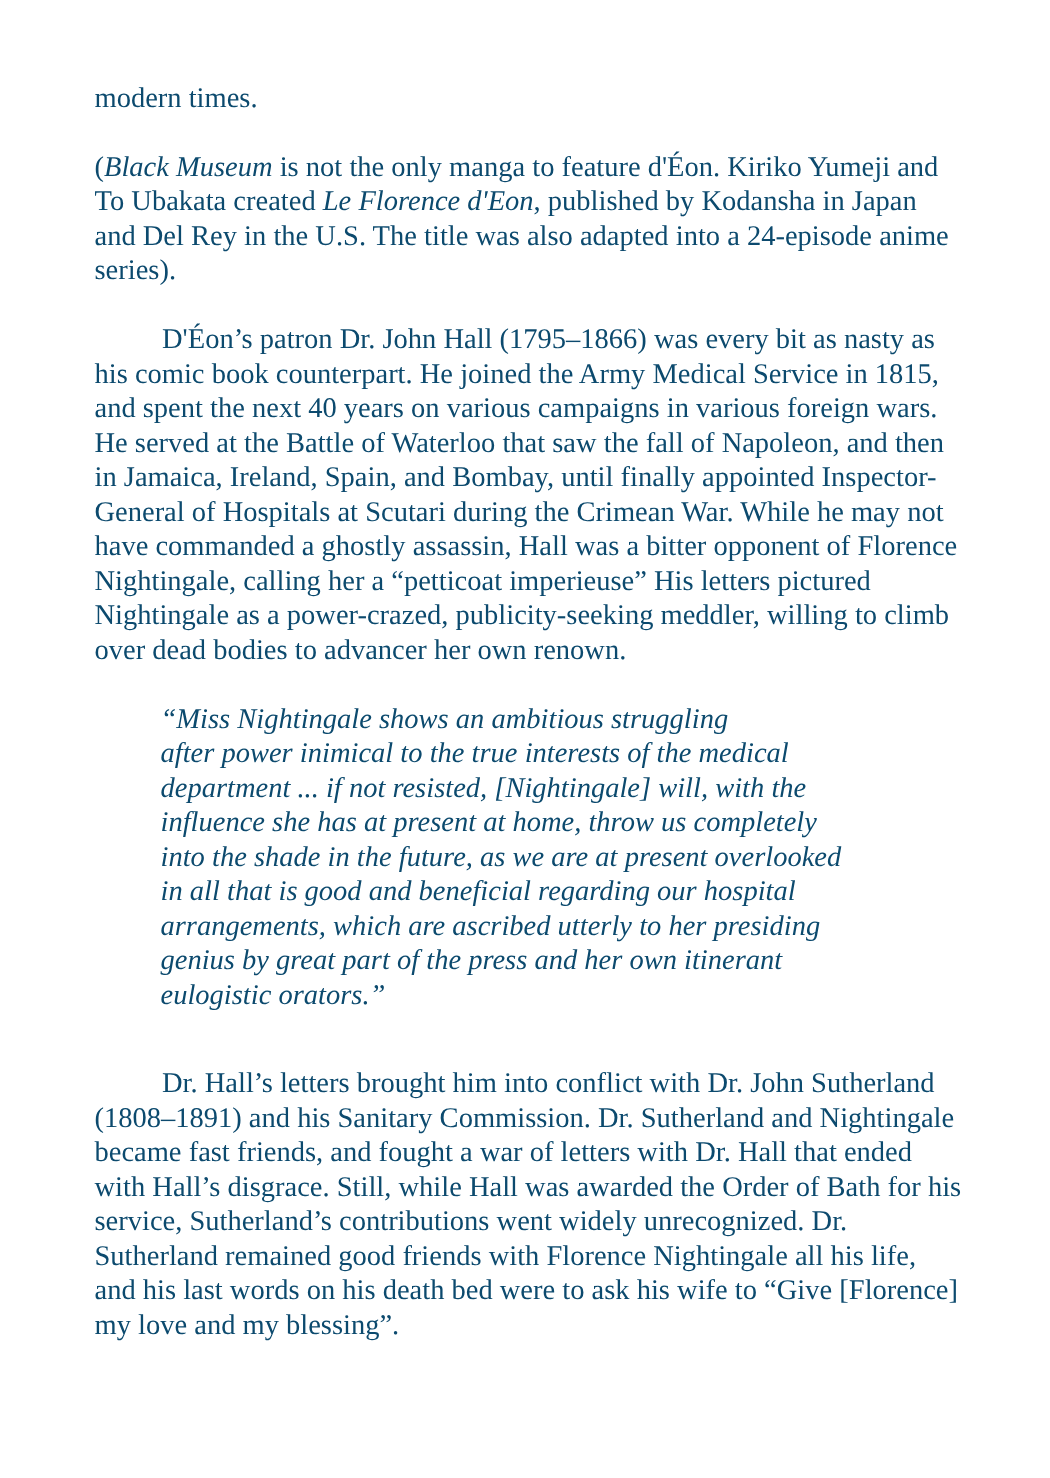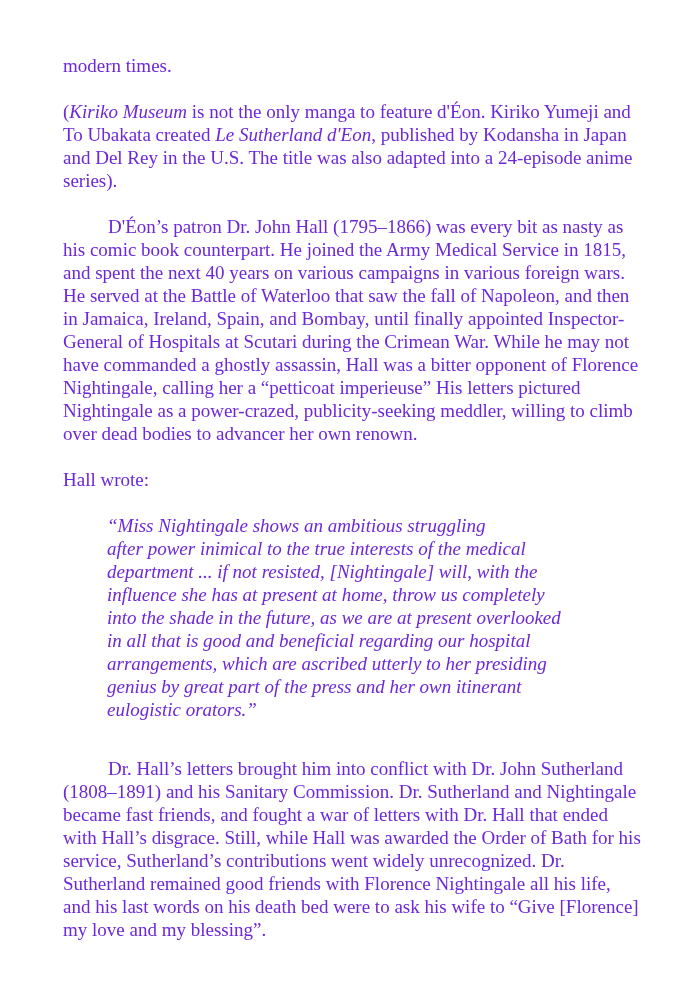--- a/index.html
+++ b/index.html
@@ -6,21 +6,21 @@
     margin: 0;
     padding: 0;
     background: #ffffff;
   }
   .page {
     position: relative;
     box-sizing: border-box;
     width: 700px;
     height: 985px;
     background: #ffffff;
-    color: #6d28d9;
+    color: #0c4a6e;
     padding: 54px 59px 0 63px;
     font-family: "Liberation Serif", serif;
     font-size: 19px;
     line-height: 23px;
     overflow: hidden;
   }
   .para {
     margin: 23px 0 0 0;
     padding: 0;
   }
@@ -40,23 +40,22 @@
     margin-top: 36px;
   }
   .b { font-weight: normal; }
   .i { font-style: italic; }
 </style>
 </head>
 <body>
 
 <div class="page">
     <p class="para kind-body"><span class="">modern times.</span></p>
-    <p class="para kind-body"><span class="">(</span><span class="i">Kiriko Museum</span><span class=""> is not the only manga to feature d'Éon. Kiriko Yumeji and To Ubakata created </span><span class="i">Le Sutherland d'Eon</span><span class="">, published by Kodansha in Japan and Del Rey in the U.S. The title was also adapted into a 24-episode anime series).</span></p>
+    <p class="para kind-body"><span class="">(</span><span class="i">Black Museum</span><span class=""> is not the only manga to feature d'Éon. Kiriko Yumeji and To Ubakata created </span><span class="i">Le Florence d'Eon</span><span class="">, published by Kodansha in Japan and Del Rey in the U.S. The title was also adapted into a 24-episode anime series).</span></p>
     <p class="para kind-body indent"><span class="">D'Éon’s patron </span><span class="b ">Dr. John Hall</span><span class=""> (1795–1866) was every bit as nasty as his comic book counterpart. He joined the Army Medical Service in 1815, and spent the next 40 years on various campaigns in various foreign wars. He served at the Battle of Waterloo that saw the fall of Napoleon, and then in Jamaica, Ireland, Spain, and Bombay, until finally appointed Inspector-General of Hospitals at Scutari during the Crimean War. While he may not have commanded a ghostly assassin, Hall was a bitter opponent of Florence Nightingale, calling her a “petticoat imperieuse” His letters pictured Nightingale as a power-crazed, publicity-seeking meddler, willing to climb over dead bodies to advancer her own renown.</span></p>
-    <p class="para kind-body"><span class="">Hall wrote:</span></p>
     <p class="para kind-quote"><span class="i">“Miss Nightingale shows an ambitious struggling
 after power inimical to the true interests of the medical
 department ... if not resisted, [Nightingale] will, with the
 influence she has at present at home, throw us completely
 into the shade in the future, as we are at present overlooked
 in all that is good and beneficial regarding our hospital
 arrangements, which are ascribed utterly to her presiding
 genius by great part of the press and her own itinerant
 eulogistic orators.”</span></p>
     <p class="para kind-body indent"><span class="">Dr. Hall’s letters brought him into conflict with </span><span class="b ">Dr. John Sutherland</span><span class=""> (1808–1891) and his Sanitary Commission. Dr. Sutherland and Nightingale became fast friends, and fought a war of letters with Dr. Hall that ended with Hall’s disgrace. Still, while Hall was awarded the Order of Bath for his service, Sutherland’s contributions went widely unrecognized. Dr. Sutherland remained good friends with Florence Nightingale all his life, and his last words on his death bed were to ask his wife to “Give [Florence] my love and my blessing”.</span></p>

